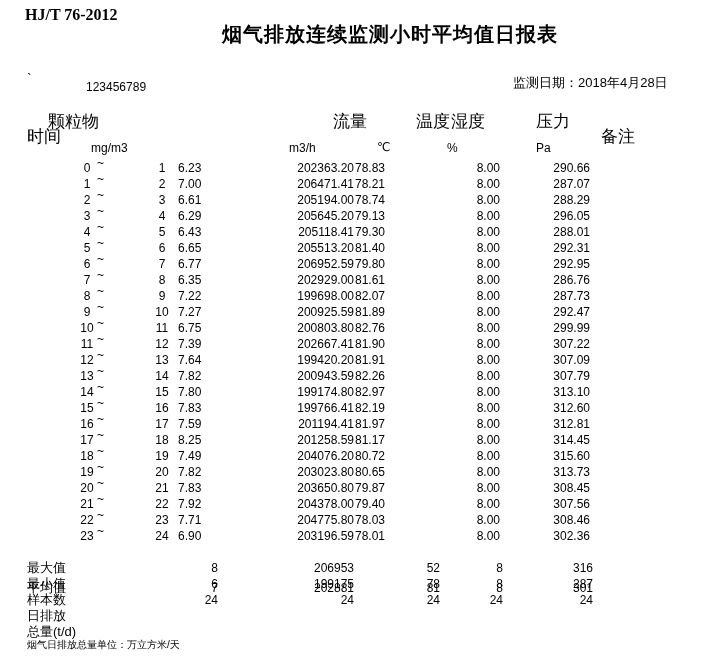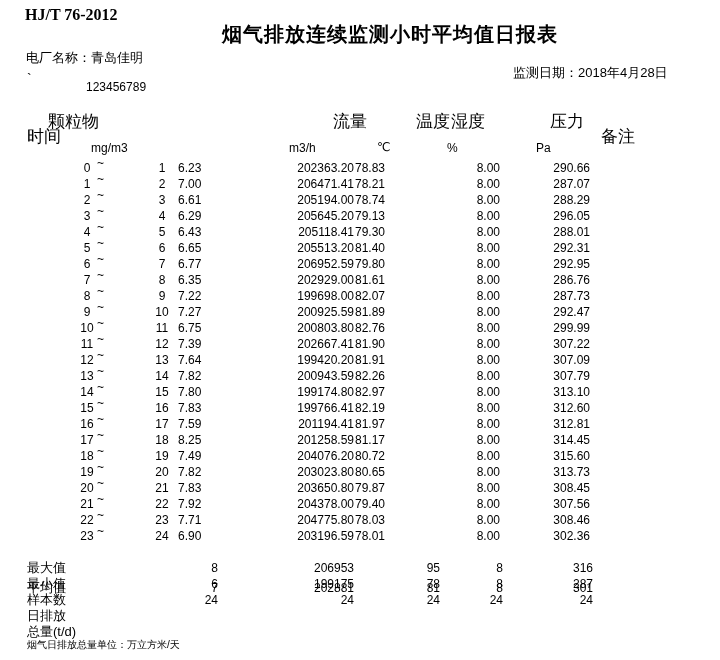--- a/index.html
+++ b/index.html
@@ -8,28 +8,28 @@
     position:relative; width:720px; height:660px; background:#ffffff;
     color:#000; font-family:"Liberation Sans","DejaVu Sans",sans-serif;
     overflow:hidden;
   }
   .abs { position:absolute; white-space:nowrap; }
   .standard { left:25px; top:6px; font-family:"Liberation Serif","DejaVu Serif",serif; font-weight:bold; font-size:16px; }
   .title { left:30px; top:21px; width:720px; text-align:center; font-weight:bold; font-size:20px; letter-spacing:1px; }
   .plant { left:26px; top:49px; font-size:13px; }
   .mark { left:27px; top:71px; font-size:14px; }
   .code { left:86px; top:80px; font-size:12px; }
-  .date { left:513px; top:64px; font-size:13px; }
+  .date { left:513px; top:74px; font-size:13px; }
 
   .th { font-size:17px; }
   .th-pm    { left:48px;  top:110px; }
   .th-flow  { left:333px; top:110px; }
   .th-temp  { left:416px; top:110px; }
   .th-hum   { left:451px; top:110px; }
-  .th-press { left:536px; top:110px;margin-left:14px; }
+  .th-press { left:536px; top:110px; }
   .th-time  { left:27px;  top:125px; }
   .th-remark{ left:601px; top:125px; }
   .unit { font-size:12px; }
   .u-pm    { left:91px;  top:141px; }
   .u-flow  { left:289px; top:141px; }
   .u-temp  { left:377px; top:140px; }
   .u-hum   { left:447px; top:141px; }
   .u-press { left:536px; top:141px; }
 
   .row { position:absolute; left:0; width:720px; height:16px; font-size:12px; line-height:16px; }
@@ -51,21 +51,20 @@
   .s-press { left:493px; width:100px; text-align:right; }
 
   .footer { left:27px; top:638px; font-size:10px; }
 </style>
 </head>
 <body>
 
 <div class="page">
   <div class="abs standard">HJ/T 76-2012</div>
   <div class="abs title">烟气排放连续监测小时平均值日报表</div>
-  <div class="abs plant">电厂名称：青岛佳明</div>
   <div class="abs mark">`</div>
   <div class="abs code">123456789</div>
   <div class="abs date">监测日期：2018年4月28日</div>
 
   <div class="abs th th-pm">颗粒物</div>
   <div class="abs th th-flow">流量</div>
   <div class="abs th th-temp">温度</div>
   <div class="abs th th-hum">湿度</div>
   <div class="abs th th-press">压力</div>
   <div class="abs th th-time">时间</div>
@@ -325,21 +324,21 @@
         <span class="cell s-pm">7</span>
         <span class="cell s-flow">202881</span>
         <span class="cell s-temp">81</span>
         <span class="cell s-hum">8</span>
         <span class="cell s-press">301</span>
       </div>
       <div class="row" style="top: 560px;">
         <span class="cell s-label">最大值</span>
         <span class="cell s-pm">8</span>
         <span class="cell s-flow">206953</span>
-        <span class="cell s-temp">95</span>
+        <span class="cell s-temp">52</span>
         <span class="cell s-hum">8</span>
         <span class="cell s-press">316</span>
       </div>
       <div class="row" style="top: 576px;">
         <span class="cell s-label">最小值</span>
         <span class="cell s-pm">6</span>
         <span class="cell s-flow">199175</span>
         <span class="cell s-temp">78</span>
         <span class="cell s-hum">8</span>
         <span class="cell s-press">287</span>

